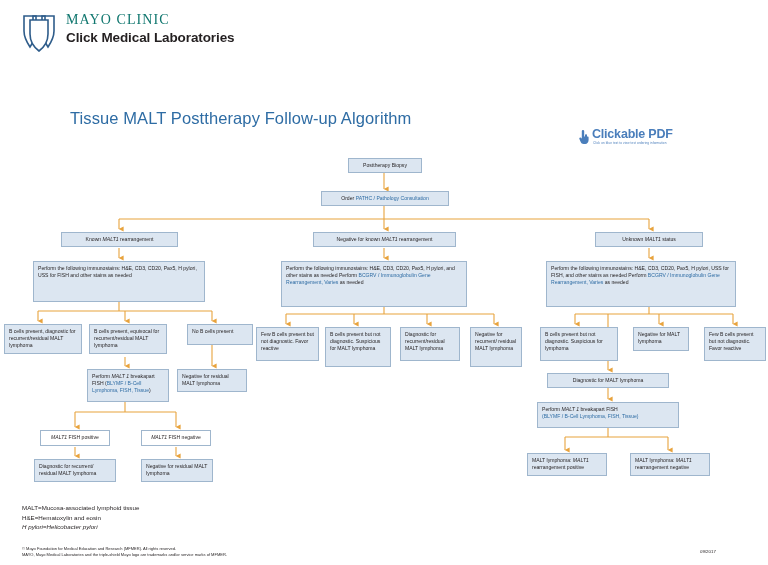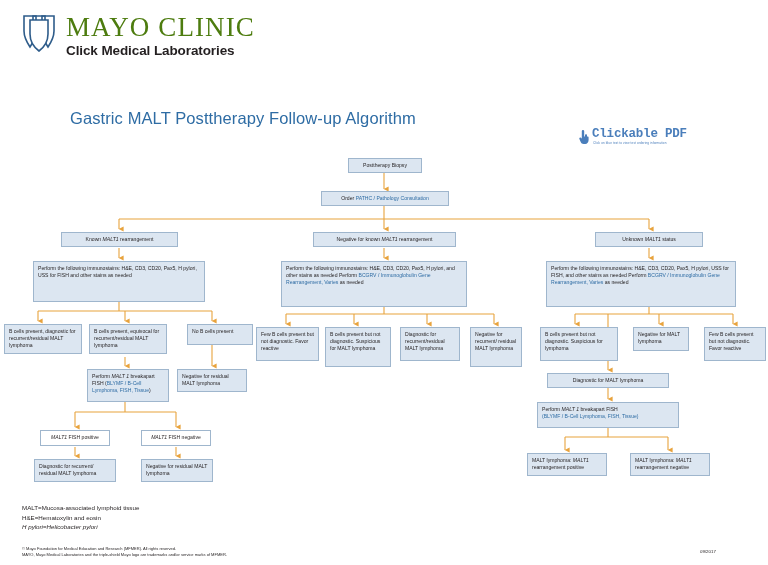--- a/index.html
+++ b/index.html
@@ -15,22 +15,22 @@
     color: #231f20;
     overflow: hidden;
   }
 
   
   #header { position: absolute; left: 0; top: 0; width: 768px; height: 62px; }
   #logo-shield { position: absolute; left: 22px; top: 14px; width: 34px; height: 38px; }
   #logo-text { position: absolute; left: 66px; top: 13px; }
   #logo-title {
     font-family: "Liberation Serif", serif;
-    font-size: 27px; letter-spacing: 1.1px;
-    color: #4d7c0f; line-height: 1.05; white-space: nowrap;
+    font-size: 14px; letter-spacing: 1.1px;
+    color: #0f766e; line-height: 1.05; white-space: nowrap;
   }
   #logo-sub {
     font-family: "Liberation Sans", sans-serif;
     font-size: 13.5px; font-weight: bold; letter-spacing: -0.1px;
     color: #231f20; margin-top: 2px; white-space: nowrap;
   }
 
   
   #page-title {
     position: absolute; left: 70px; top: 98px;
@@ -40,21 +40,21 @@
 
   
   #clickable-pdf {
     position: absolute; left: 578px; top: 128px;
     width: 112px; height: 20px;
   }
   #pdf-hand { position: absolute; left: 0px; top: 1px; width: 13px; height: 16px; }
   #pdf-label {
     position: absolute; left: 14px; top: -1px;
     font-size: 12.5px; font-weight: bold; color: #4a7ebb;
-    letter-spacing: -0.2px; white-space: nowrap; font-family: Liberation Mono, monospace;
+    letter-spacing: -0.2px; white-space: nowrap;
   }
   #pdf-tagline {
     position: absolute; left: 15px; top: 13px;
     font-size: 3.1px; color: #4a7ebb; white-space: nowrap;
     letter-spacing: 0.1px;
   }
 
   
   #flow { position: absolute; left: 0; top: 0; width: 768px; height: 565px; }
   #connectors { position: absolute; left: 0; top: 0; width: 768px; height: 565px; }
@@ -98,21 +98,21 @@
     <path d="M11 2 H23 V17 C23 24 19 30 17 33 C15 30 11 24 11 17 Z" fill="none" stroke="#2e5c8a" stroke-width="1.6"></path>
     <path d="M20 2 H32 V17 C32 24 28 30 26 33 C24 30 20 24 20 17 Z" fill="none" stroke="#2e5c8a" stroke-width="1.6"></path>
     <path d="M8 6 H26 V20 C26 28 21 34 17 37 C13 34 8 28 8 20 Z" fill="#ffffff" stroke="#2e5c8a" stroke-width="1.6"></path>
   </svg>
   <div id="logo-text">
     <div id="logo-title">MAYO CLINIC</div>
     <div id="logo-sub">Click Medical Laboratories</div>
   </div>
 </div>
 
-<h1 id="page-title">Gastric MALT Posttherapy Follow-up Algorithm</h1>
+<h1 id="page-title">Tissue MALT Posttherapy Follow-up Algorithm</h1>
 
 <div id="clickable-pdf">
   <svg id="pdf-hand" viewBox="0 0 13 16">
     <path d="M5 1 C5.8 1 6.2 1.6 6.2 2.3 V7.5 H7 V6.2 C7 5.6 7.5 5.2 8 5.2 C8.6 5.2 9 5.6 9 6.2 V7.6 H9.6 C10.2 7.6 10.6 8 10.6 8.6 V11 C10.6 13.2 9.3 15 7.2 15 H5.6 C4.2 15 3.2 14.2 2.6 12.8 L1.4 10 C1.1 9.3 1.5 8.7 2.1 8.5 C2.6 8.3 3.1 8.6 3.4 9.1 L3.8 9.9 V2.3 C3.8 1.6 4.2 1 5 1 Z" fill="#4a7ebb"></path>
   </svg>
   <div id="pdf-label">Clickable PDF</div>
   <div id="pdf-tagline">Click on blue text to view test ordering information</div>
 </div>
 
 <div id="flow">

